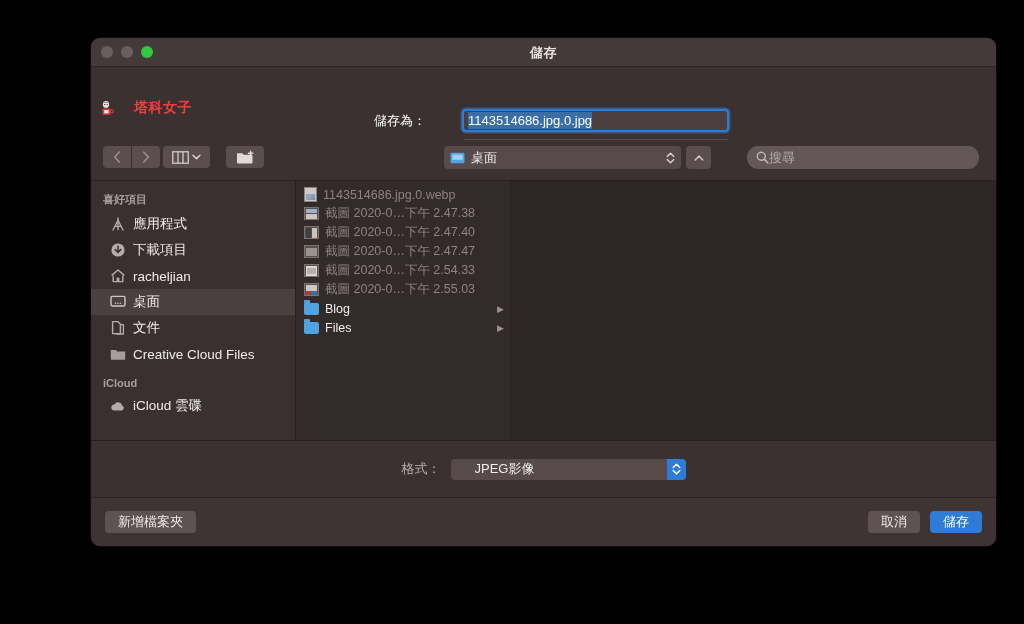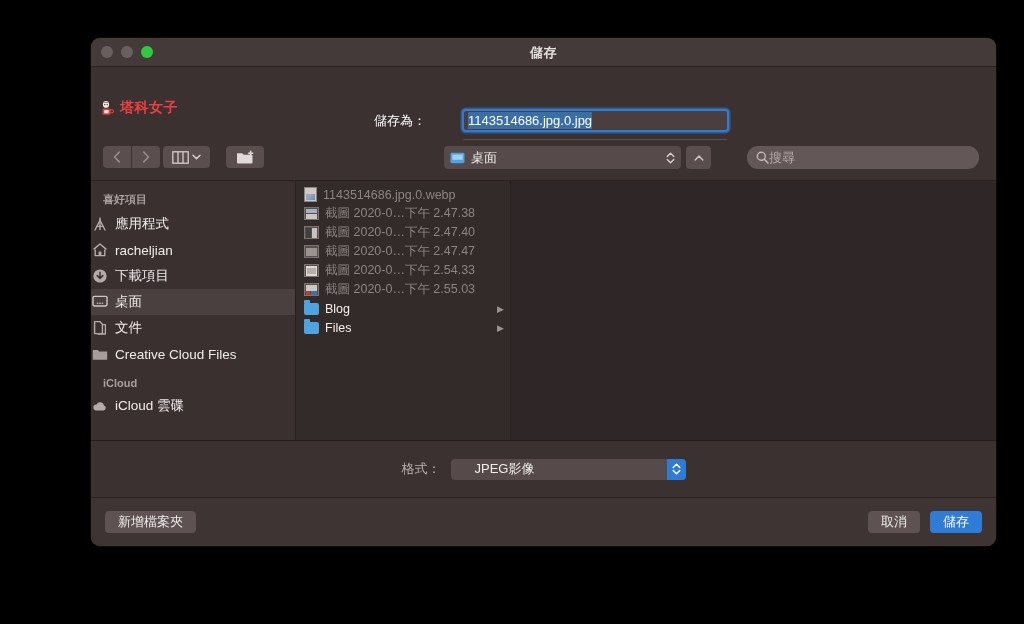--- a/index.html
+++ b/index.html
@@ -54,21 +54,21 @@
   
   .header {
     position: relative;
     height: 73px;
     background: #3b3131;
     flex: 0 0 auto;
   }
   .watermark {
     position: absolute;
     left: 8px; top: 32px;
-    display: flex; align-items: center; gap: 4px; text-align: right;
+    display: flex; align-items: center; gap: 18px; text-align: right;
   }
   .wm-logo { width: 17px; height: 17px; position: relative; }
   .wm-text {
     color: #ec4040;
     font-size: 14px;
     font-weight: 700;
     letter-spacing: 0.5px;
   }
 
   .field-row {
@@ -212,20 +212,21 @@
     font-size: 11px;
     color: #a99f9f;
     padding: 2px 0 4px 12px;
     font-weight: 600;
   }
   .side-item {
     height: 26px;
     display: flex;
     align-items: center;
     gap: 7px;
+    padding-left: 18px;
     font-size: 13.5px;
     color: #f0ebeb;
   }
   .side-item.selected { background: #4b4040; }
   .side-icon {
     width: 17px; height: 17px;
     flex: 0 0 auto;
     display: flex; align-items: center; justify-content: center;
     color: #b5abab;
   }
@@ -500,36 +501,36 @@
             <path d="M3 14 L8 4.2 L13 14" fill="none" stroke="#b5abab" stroke-width="1.4" stroke-linecap="round"></path>
             <path d="M4.6 10.4 h6.8" stroke="#b5abab" stroke-width="1.4"></path>
           </svg>
         </span>
         <span>應用程式</span>
       </div>
 
       <div class="side-item">
         <span class="side-icon">
           <svg width="16" height="16" viewBox="0 0 16 16">
+            <circle cx="8" cy="8" r="6.6" fill="#b5abab"></circle>
+            <path d="M8 4.2 V10.2 M5.2 7.6 L8 10.4 L10.8 7.6" fill="none" stroke="#3a3030" stroke-width="1.5" stroke-linecap="round" stroke-linejoin="round"></path>
+          </svg>
+        </span>
+        <span>下載項目</span>
+      </div>
+
+      <div class="side-item">
+        <span class="side-icon">
+          <svg width="16" height="16" viewBox="0 0 16 16">
             <path d="M1.6 7.4 L8 2 L14.4 7.4" fill="none" stroke="#b5abab" stroke-width="1.4" stroke-linejoin="round"></path>
             <path d="M3.2 7.6 V13.6 H12.8 V7.6" fill="none" stroke="#b5abab" stroke-width="1.4" stroke-linejoin="round"></path>
             <rect x="6.6" y="9.6" width="2.8" height="4" fill="#b5abab"></rect>
           </svg>
         </span>
         <span>racheljian</span>
-      </div>
-
-      <div class="side-item">
-        <span class="side-icon">
-          <svg width="16" height="16" viewBox="0 0 16 16">
-            <circle cx="8" cy="8" r="6.6" fill="#b5abab"></circle>
-            <path d="M8 4.2 V10.2 M5.2 7.6 L8 10.4 L10.8 7.6" fill="none" stroke="#3a3030" stroke-width="1.5" stroke-linecap="round" stroke-linejoin="round"></path>
-          </svg>
-        </span>
-        <span>下載項目</span>
       </div>
 
       <div class="side-item selected">
         <span class="side-icon">
           <svg width="16" height="14" viewBox="0 0 16 14">
             <rect x="1" y="1.4" width="14" height="9.6" rx="1.4" fill="none" stroke="#cfc6c6" stroke-width="1.4"></rect>
             <circle cx="5.6" cy="8.2" r="0.8" fill="#cfc6c6"></circle>
             <circle cx="8" cy="8.2" r="0.8" fill="#cfc6c6"></circle>
             <circle cx="10.4" cy="8.2" r="0.8" fill="#cfc6c6"></circle>
           </svg>

